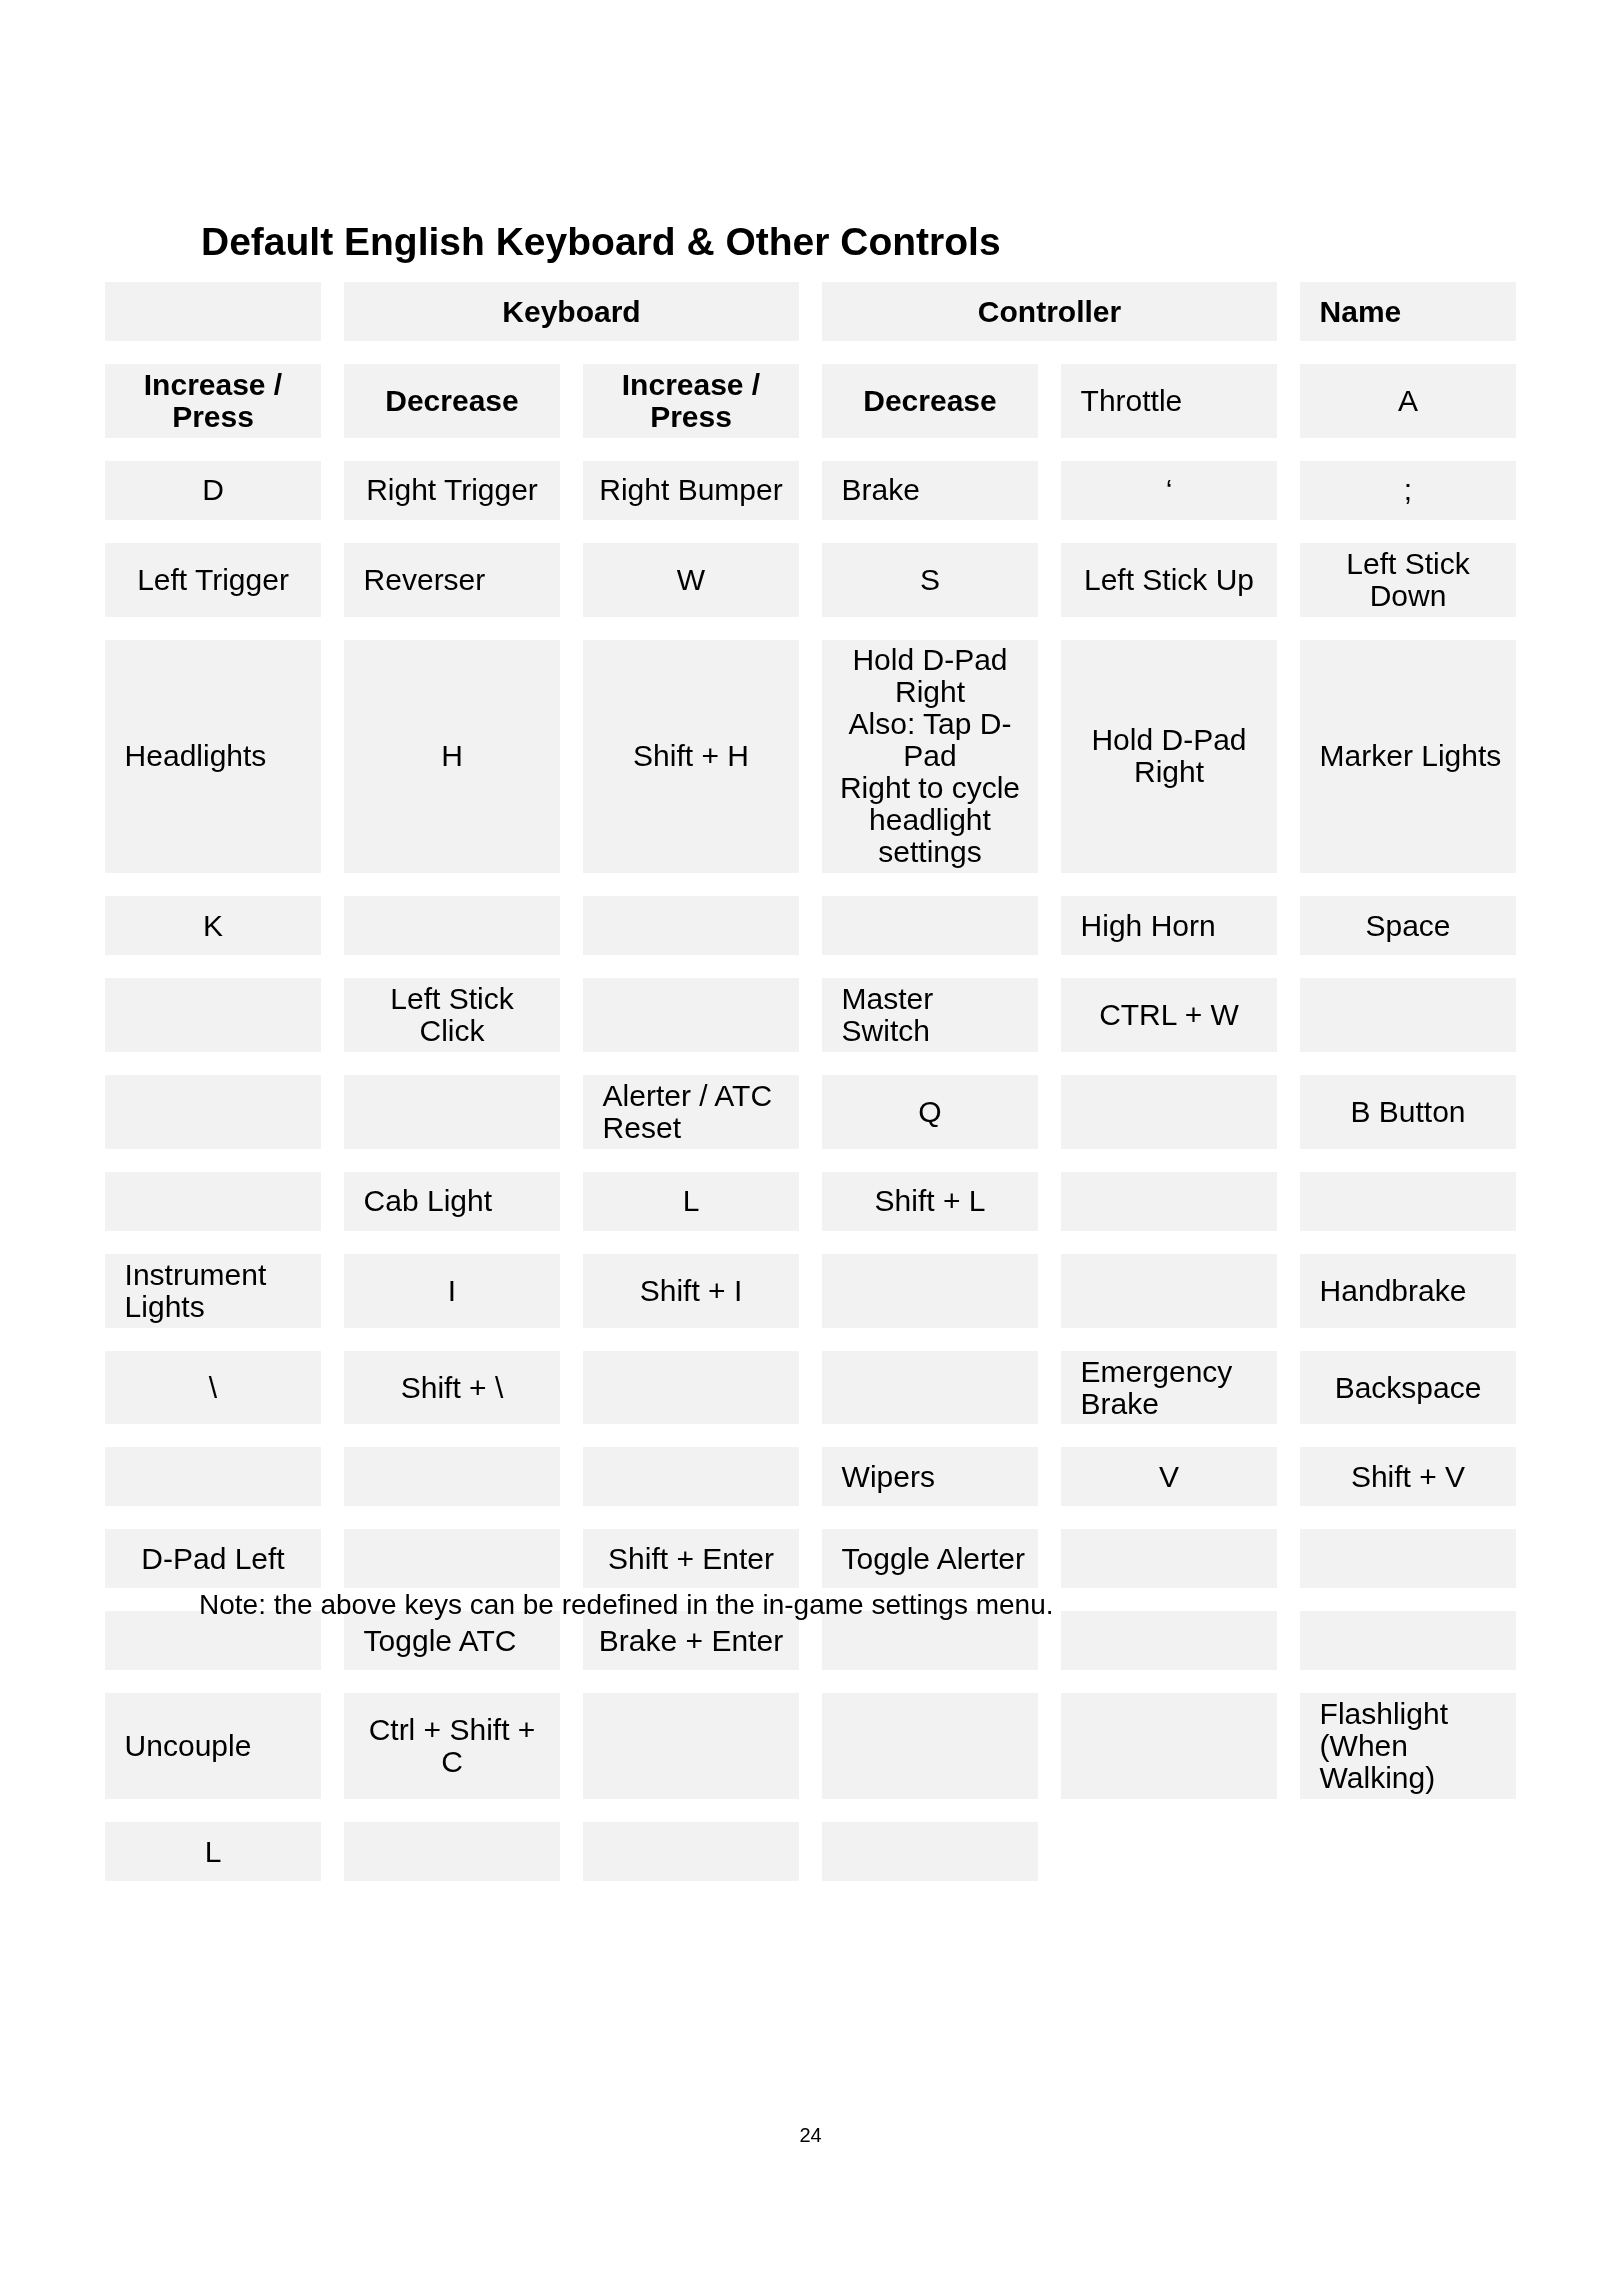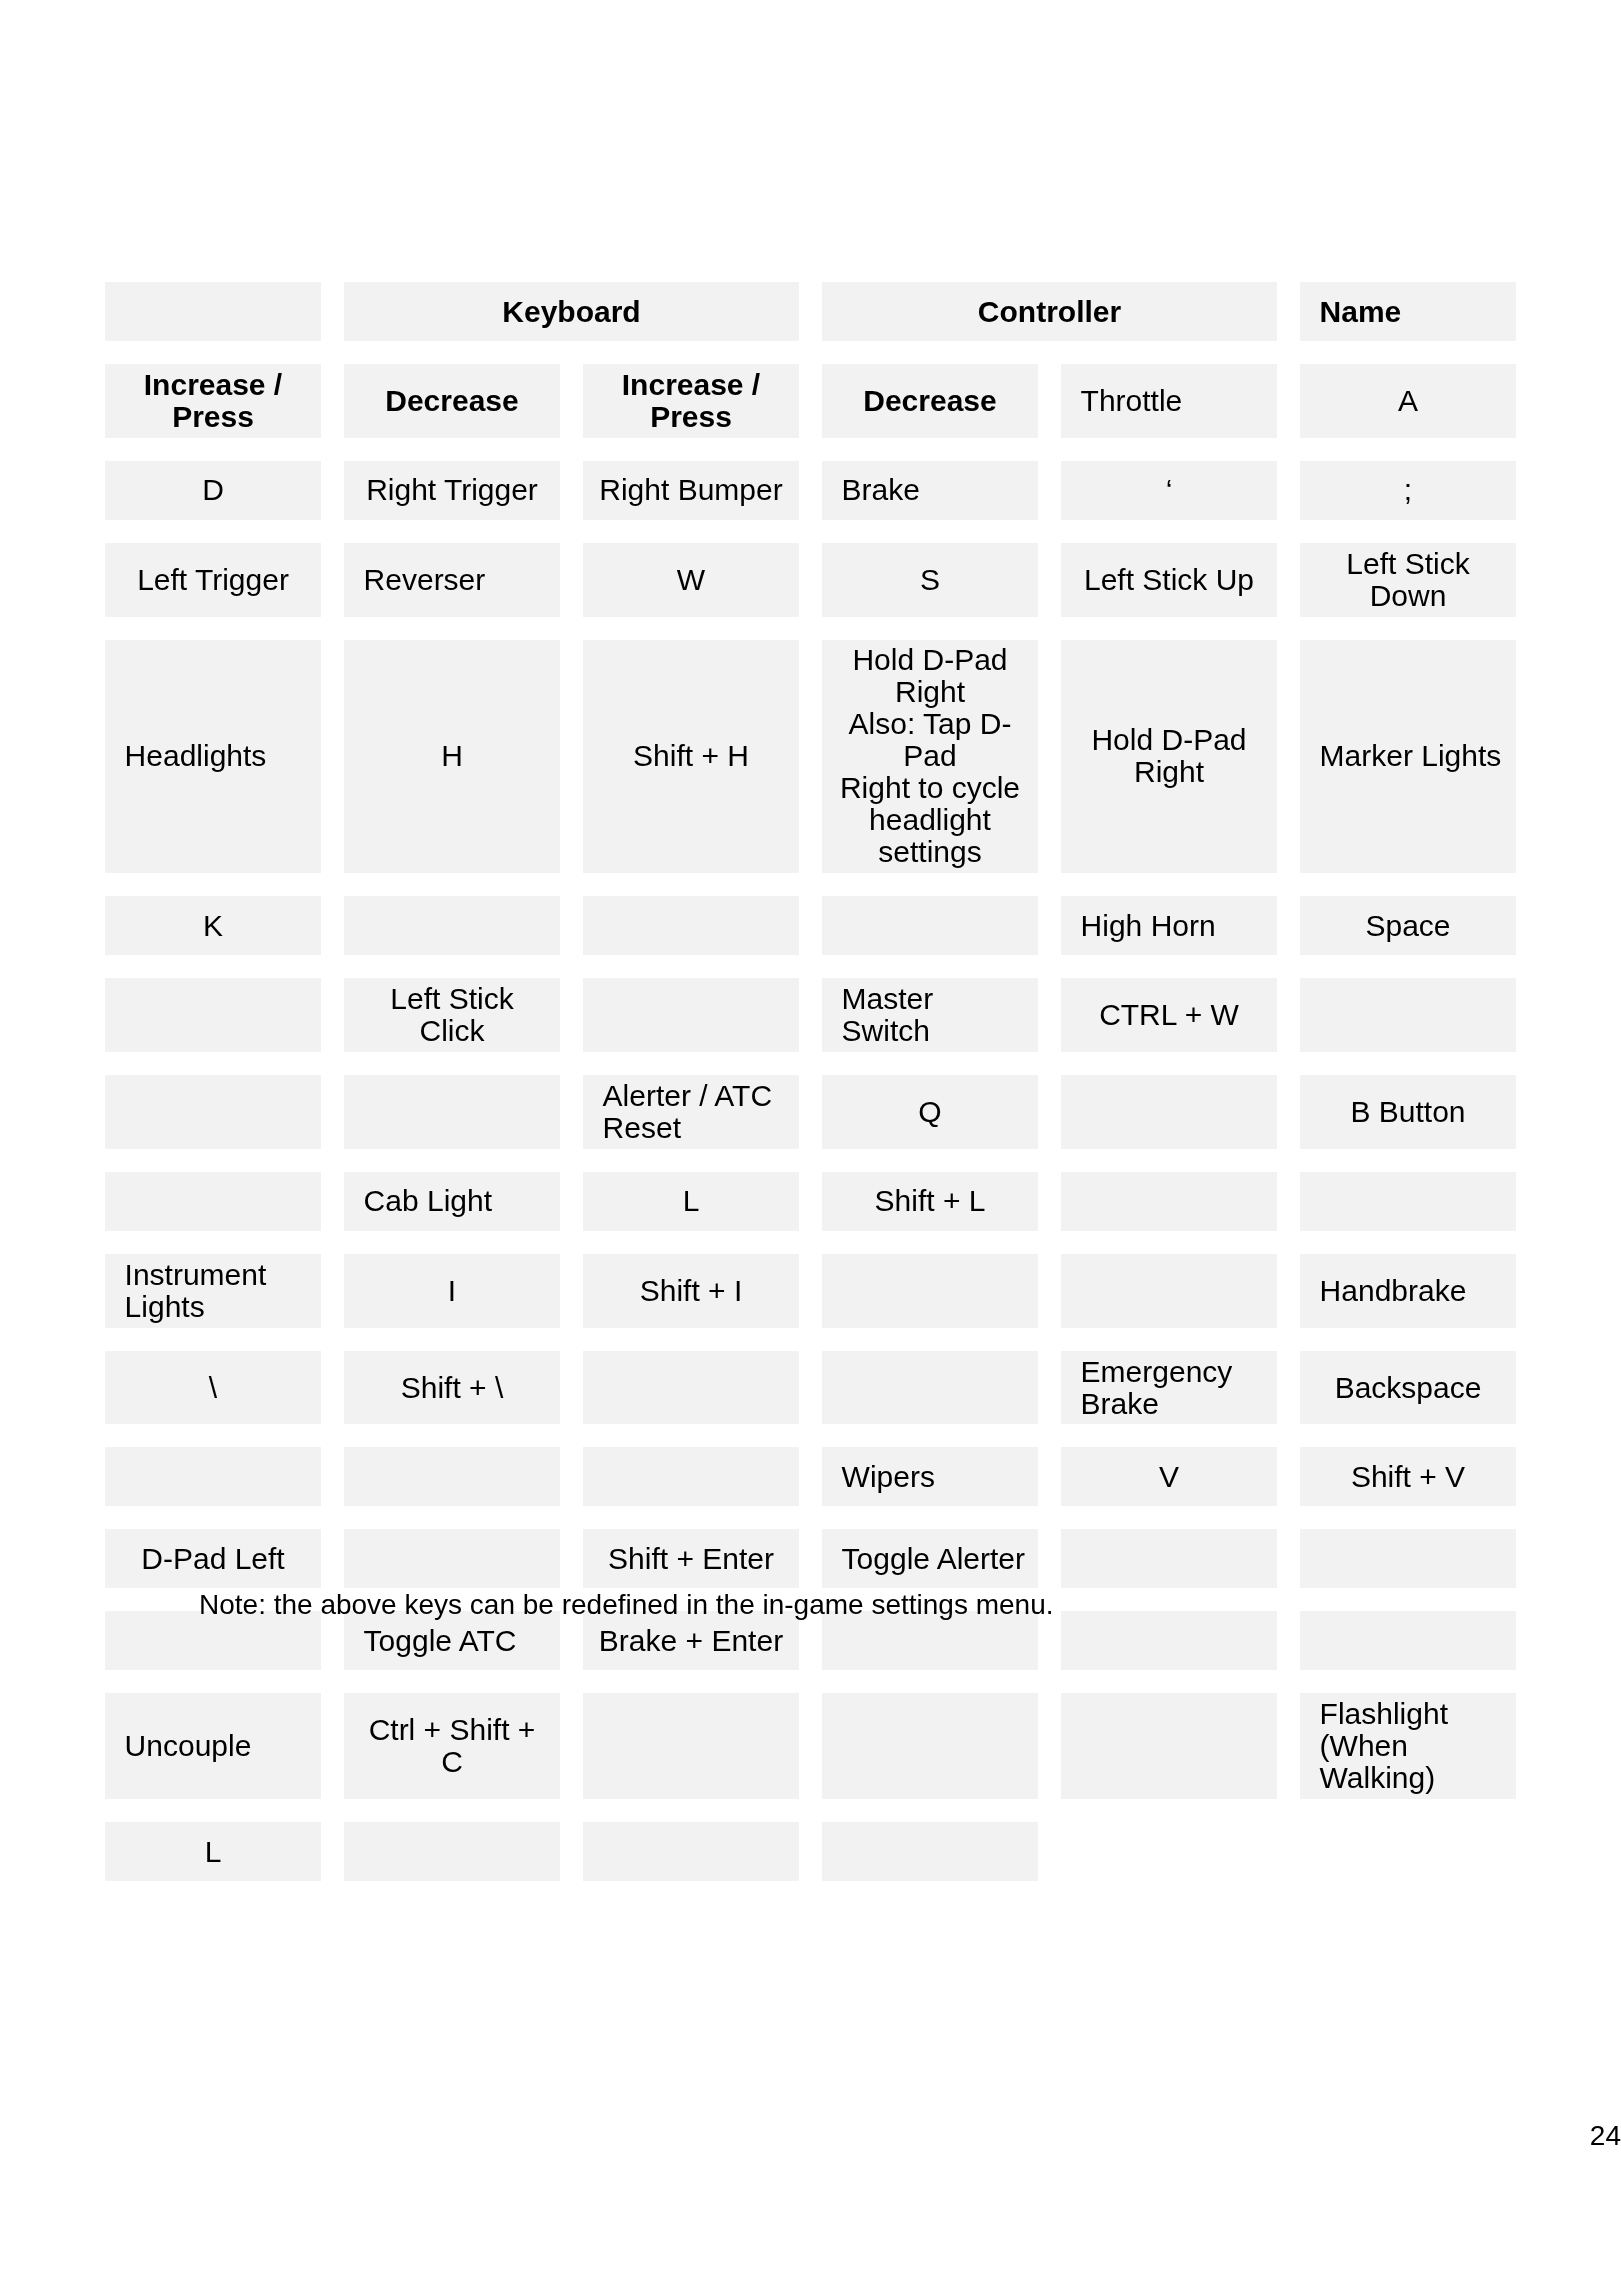--- a/index.html
+++ b/index.html
@@ -57,30 +57,31 @@
     top: 1560px;
     font-size: 28px;
     line-height: 33px;
     white-space: nowrap;
   }
   .page-number {
     position: absolute;
     left: 0;
     top: 2119px;
     width: 100%;
-    text-align: right;
-    font-size: 28px;
+    text-align: center;
+    font-size: 20px;
     line-height: 33px;
   }
 </style>
 </head>
 <body>
 
 <div class="page">
 
+  <h1 class="title">Default English Keyboard &amp; Other Controls</h1>
 
   <div class="controls-table">
 
     <div class="cell"></div>
     <div class="cell bold span2">Keyboard</div>
     <div class="cell bold span2">Controller</div>
 
     <div class="cell name bold">Name</div>
     <div class="cell bold">Increase / Press</div>
     <div class="cell bold">Decrease</div>

